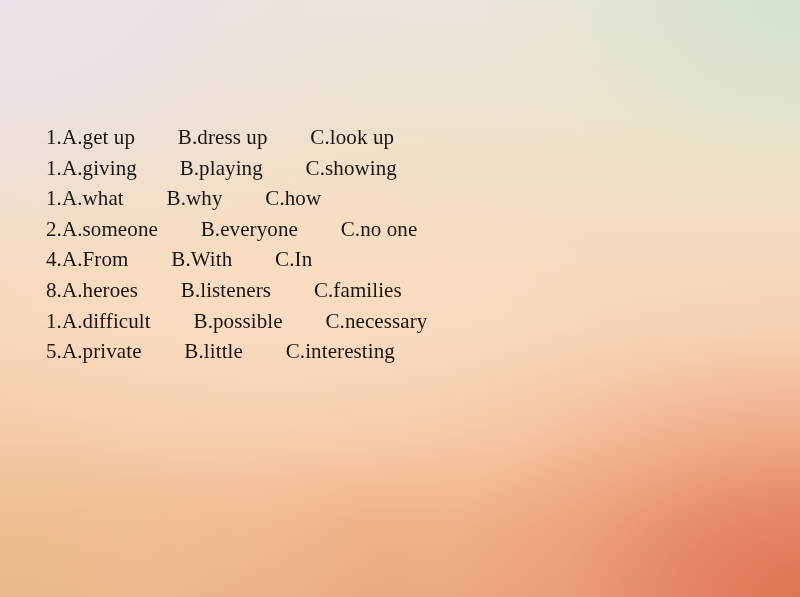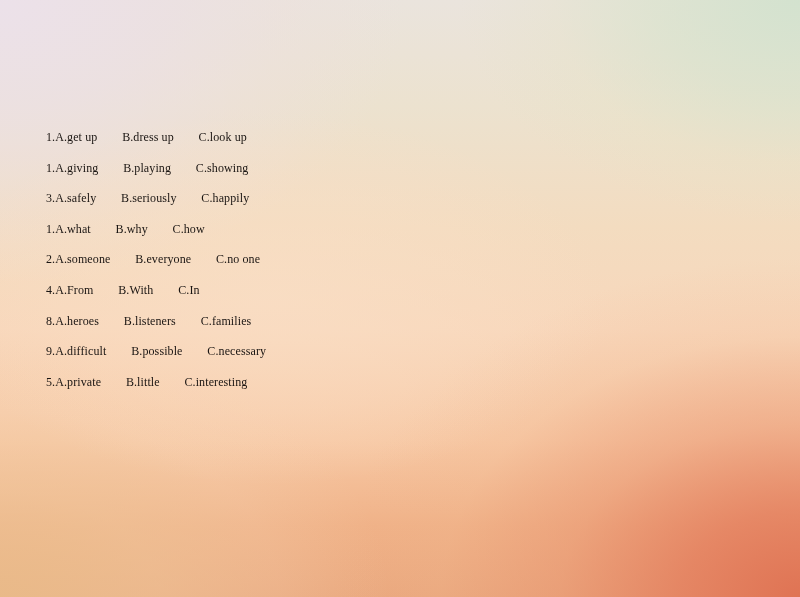--- a/index.html
+++ b/index.html
@@ -102,21 +102,21 @@
   #options-list {
     position: absolute;
     left: 46px;
     top: 122px;
     width: 700px;
     z-index: 5;
   }
 
   .option-row {
     color: #1a1512;
-    font-size: 12px;
+    font-size: 21px;
     line-height: 30.6px;
     height: 30.6px;
     white-space: pre;
     letter-spacing: 0.1px;
   }
 </style>
 </head>
 <body>
 
 <div id="slide">
@@ -124,22 +124,21 @@
   <div class="bg-layer" id="bg-base"></div>
   <div class="bg-layer" id="bg-tl"></div>
   <div class="bg-layer" id="bg-tr"></div>
   <div class="bg-layer" id="bg-bl"></div>
   <div class="bg-layer" id="bg-br"></div>
   <div class="bg-layer" id="bg-center"></div>
 
   <div id="options-list">
     <div class="option-row">1.A.get up        B.dress up        C.look up</div>
     <div class="option-row">1.A.giving        B.playing        C.showing</div>
-    <div class="option-row">3.A.safely        B.seriously        C.happily</div>
     <div class="option-row">1.A.what        B.why        C.how</div>
     <div class="option-row">2.A.someone        B.everyone        C.no one</div>
     <div class="option-row">4.A.From        B.With        C.In</div>
     <div class="option-row">8.A.heroes        B.listeners        C.families</div>
-    <div class="option-row">9.A.difficult        B.possible        C.necessary</div>
+    <div class="option-row">1.A.difficult        B.possible        C.necessary</div>
     <div class="option-row">5.A.private        B.little        C.interesting</div>
   </div>
 
 </div>
 
 </body></html>

